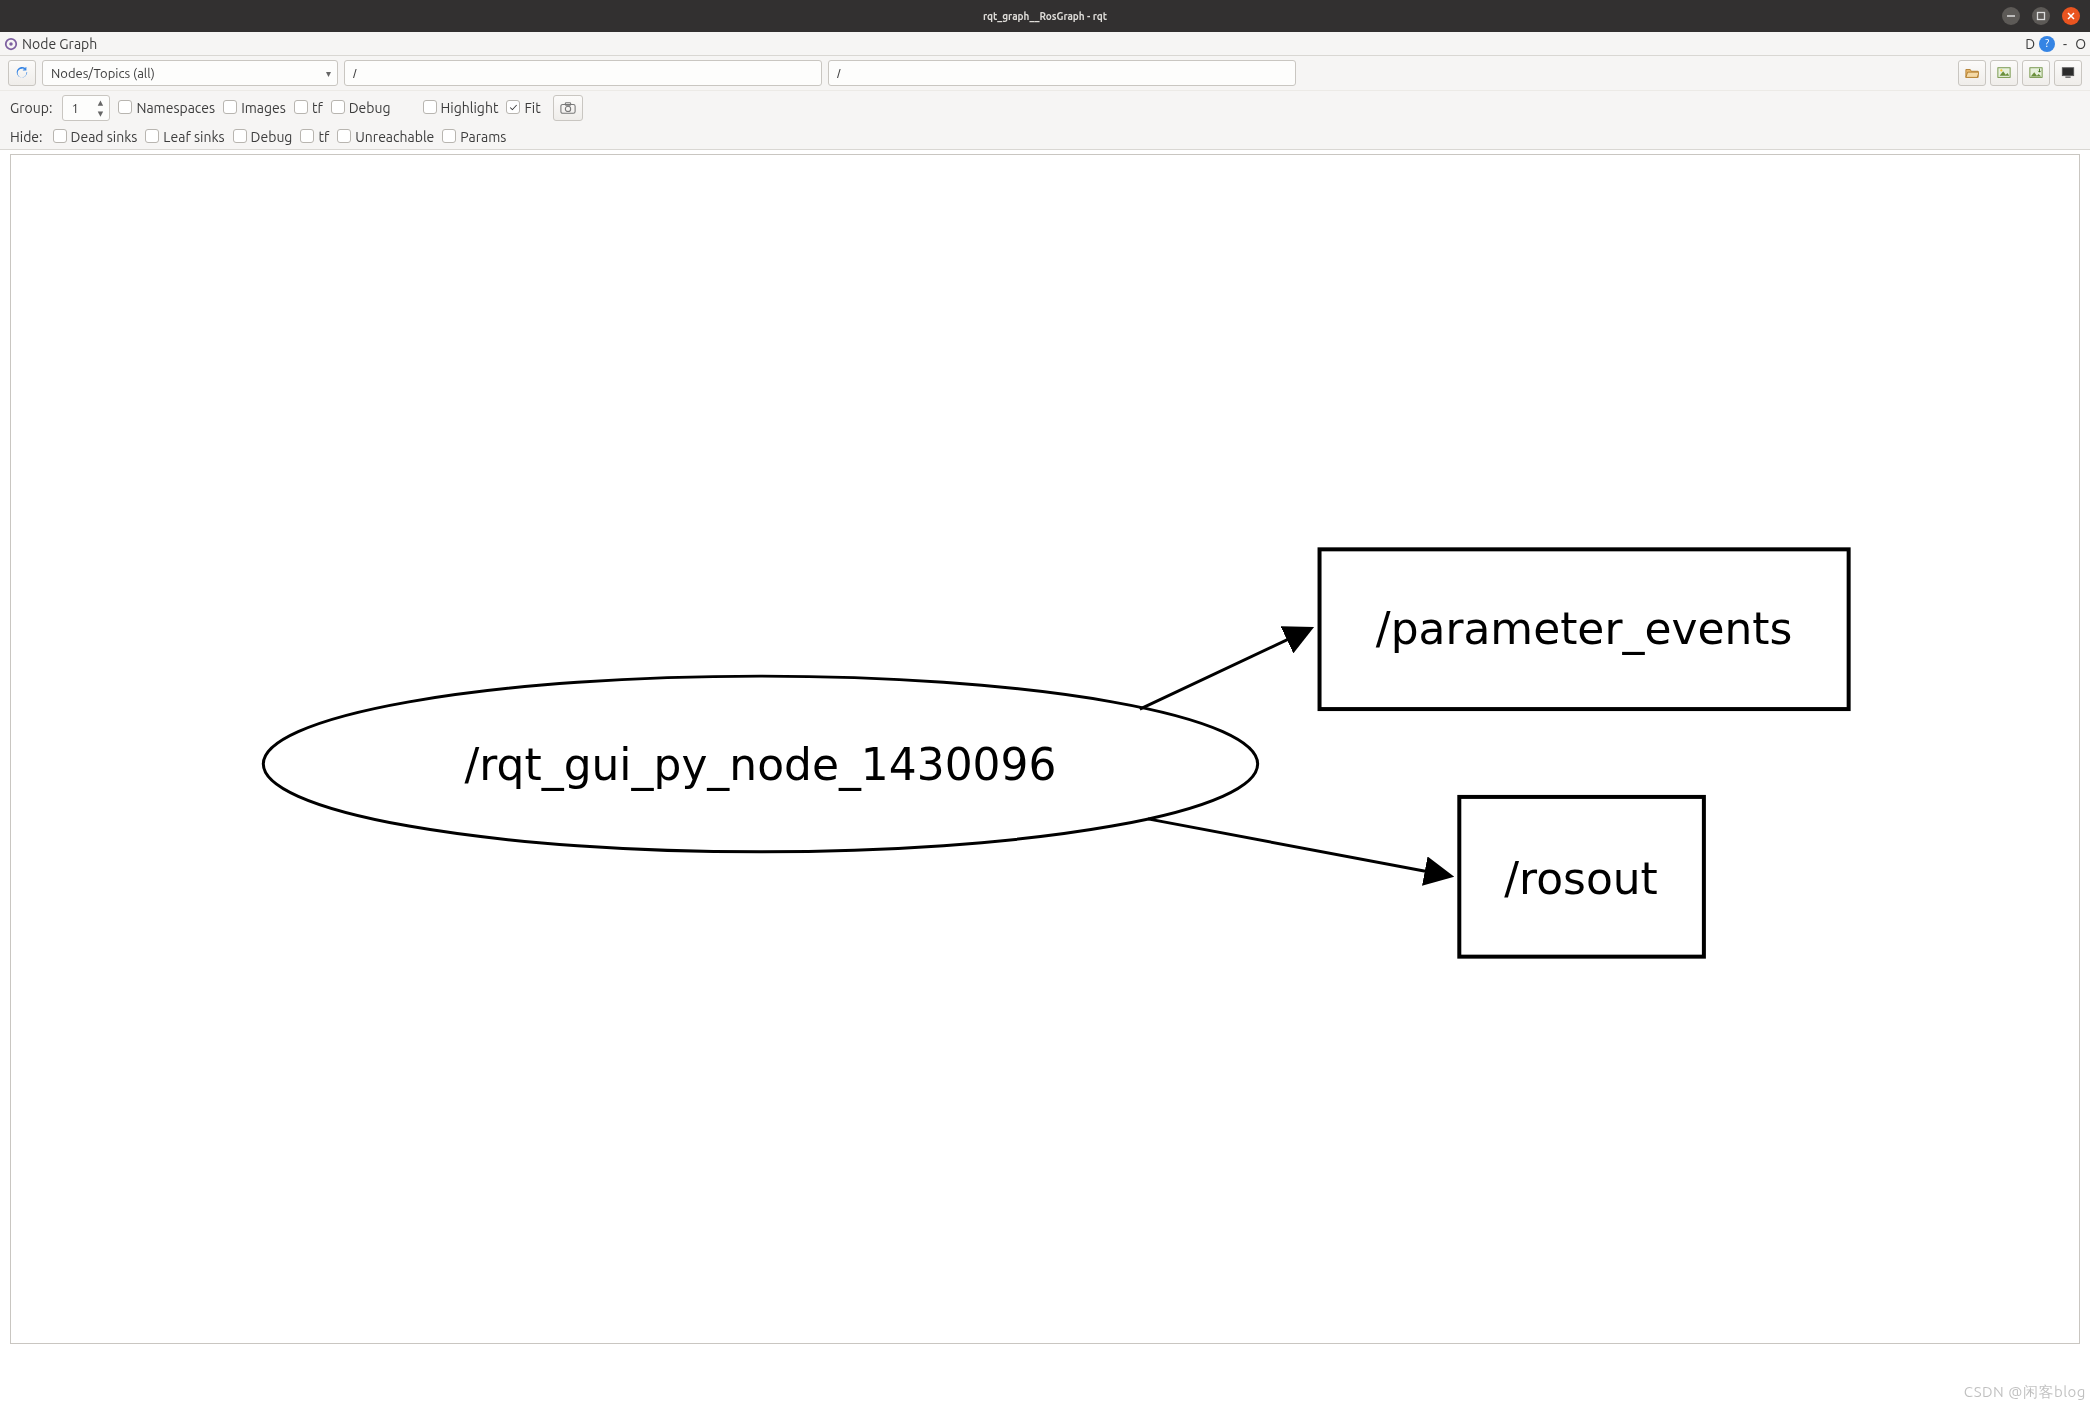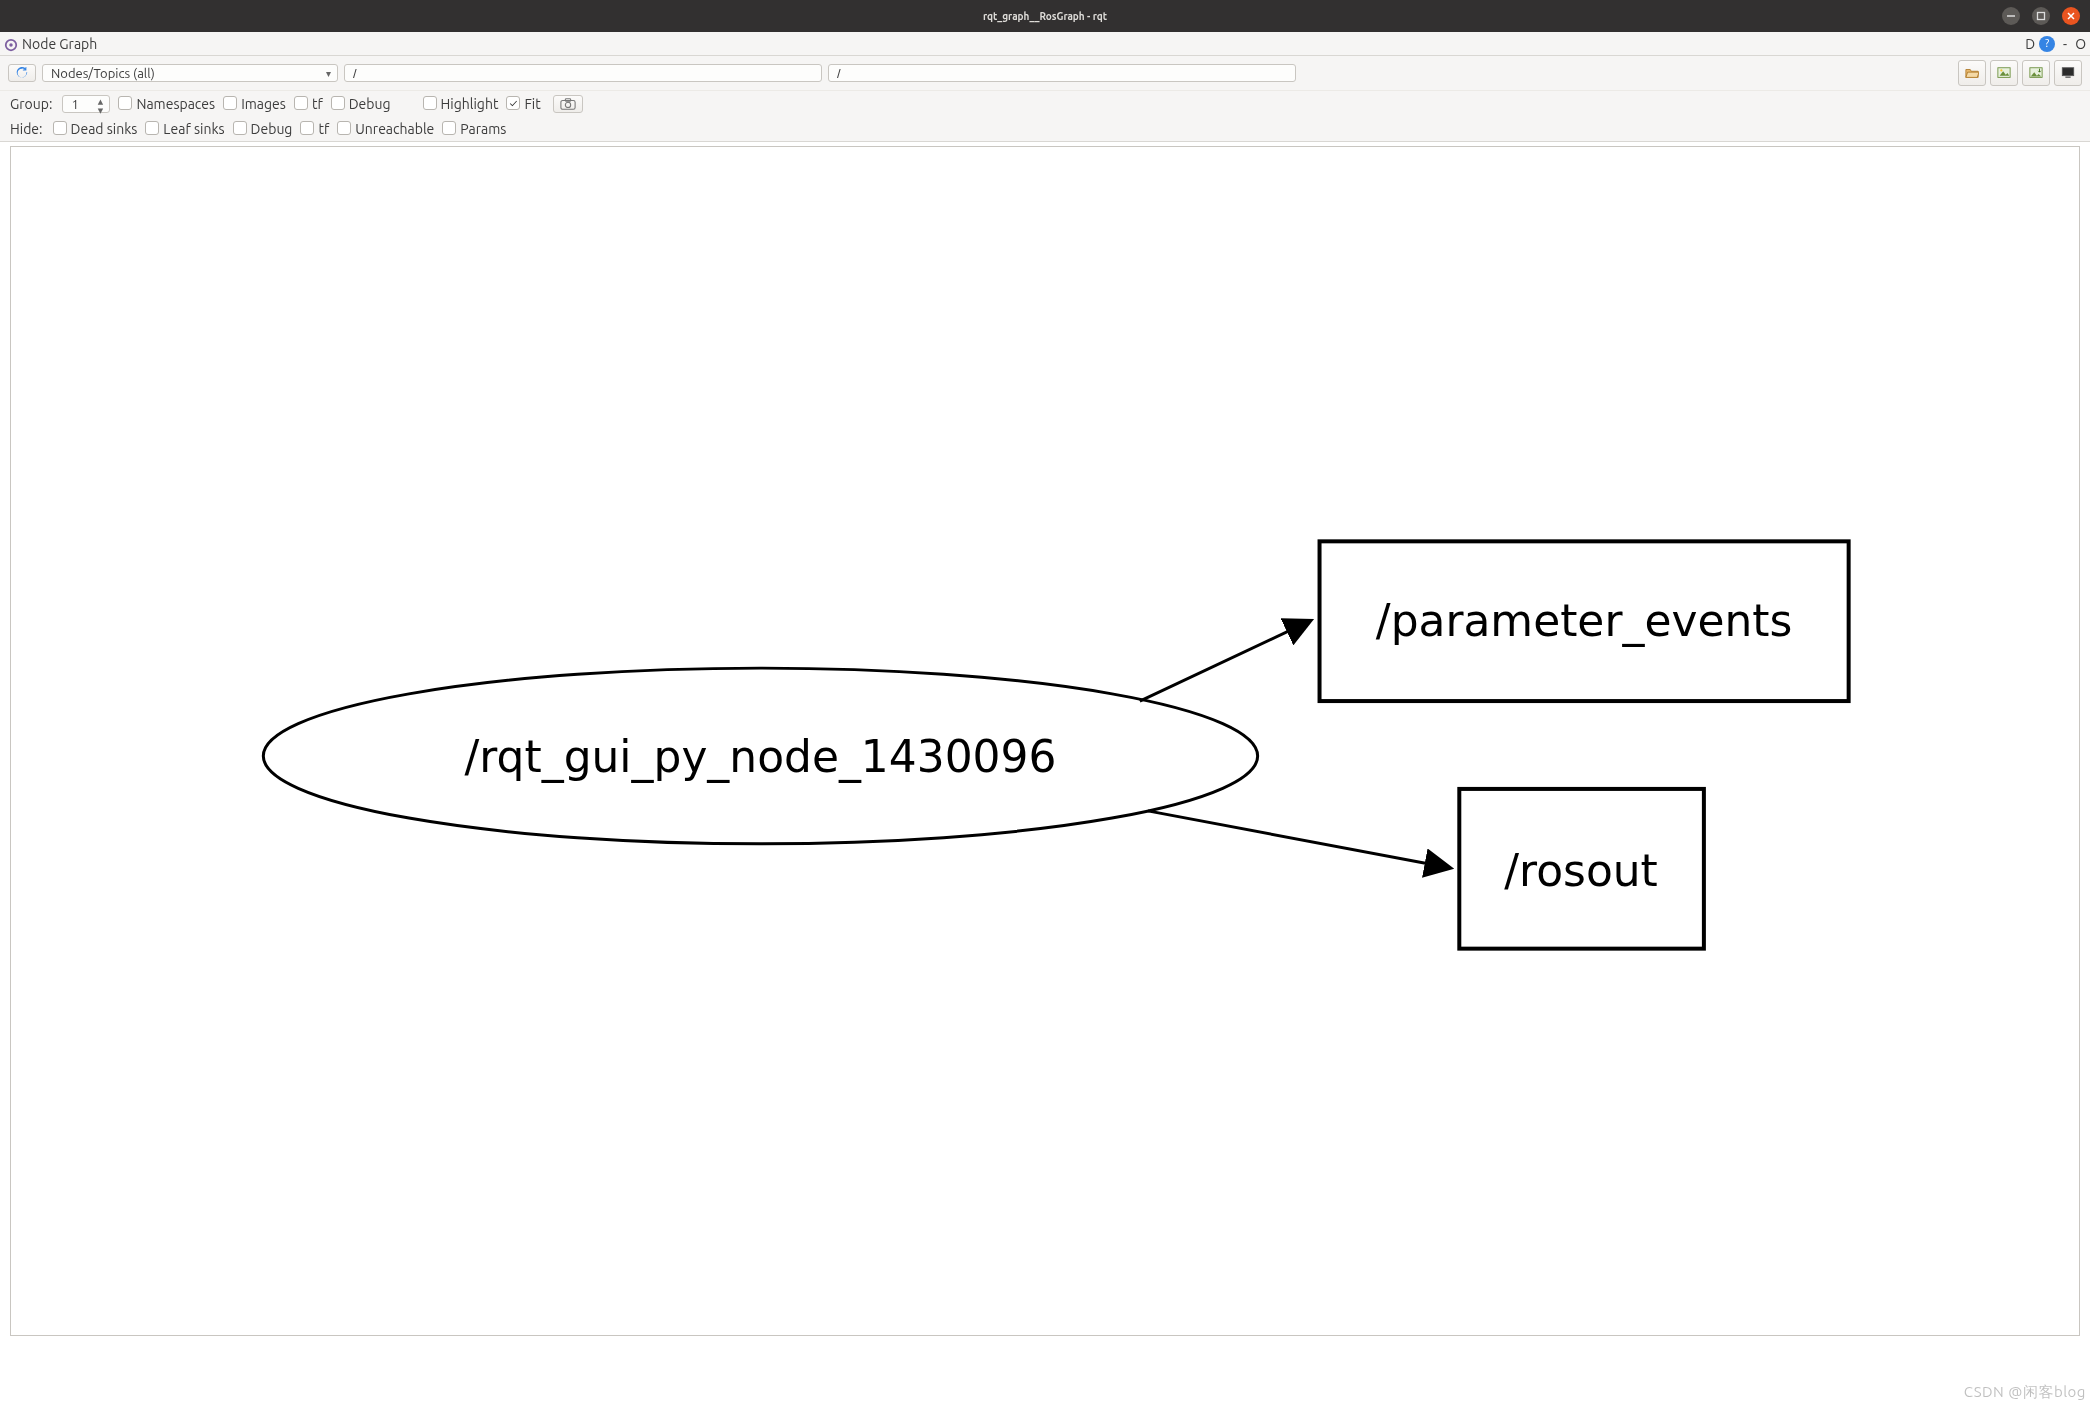--- a/index.html
+++ b/index.html
@@ -53,21 +53,21 @@
   .plugin-hdr {
     background: #f6f5f4;
     border-bottom: 1px solid #d9d7d3;
     height: 24px;
     display: flex;
     align-items: center;
     justify-content: space-between;
     padding: 0 4px;
   }
   .plugin-hdr .left {
-    display:flex; align-items:flex-end; gap:4px;
+    display:flex; align-items:center; gap:4px;
   }
   .plugin-hdr .app-icon { width:14px;height:14px; }
   .plugin-hdr .right { display:flex; align-items:center; gap:4px; font-size:14px;}
   .plugin-hdr .right .pill {
     display:inline-flex; align-items:center; justify-content:center;
     width:16px;height:16px;border-radius:50%;
     background:#3584e4;color:#fff;font-size:11px;line-height:1;
   }
   .plugin-hdr .right span{line-height:1;}
   .plugin-title { font-size:14px; }
@@ -78,21 +78,21 @@
     padding: 4px 8px;
     display:flex;
     align-items:center;
     gap:6px;
     border-bottom: 1px solid #eceae6;
   }
   .btn, .combo, .txt, .spin {
     border: 1px solid #c9c6c1;
     background: #fdfdfc;
     border-radius: 3px;
-    height: 18px;
+    height: 26px;
     font-size: 13px;
     color:#3c3c3c;
   }
   .btn {
     display:flex;align-items:center;justify-content:center;
     padding:0 6px; min-width:26px;
     background: linear-gradient(#fcfbfa,#efedea);
   }
   .combo {
     display:flex; align-items:center;

